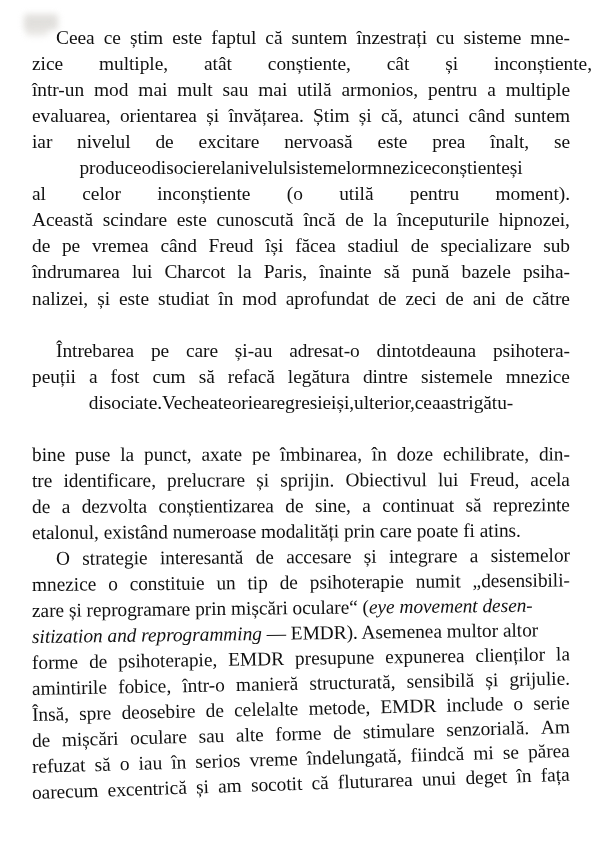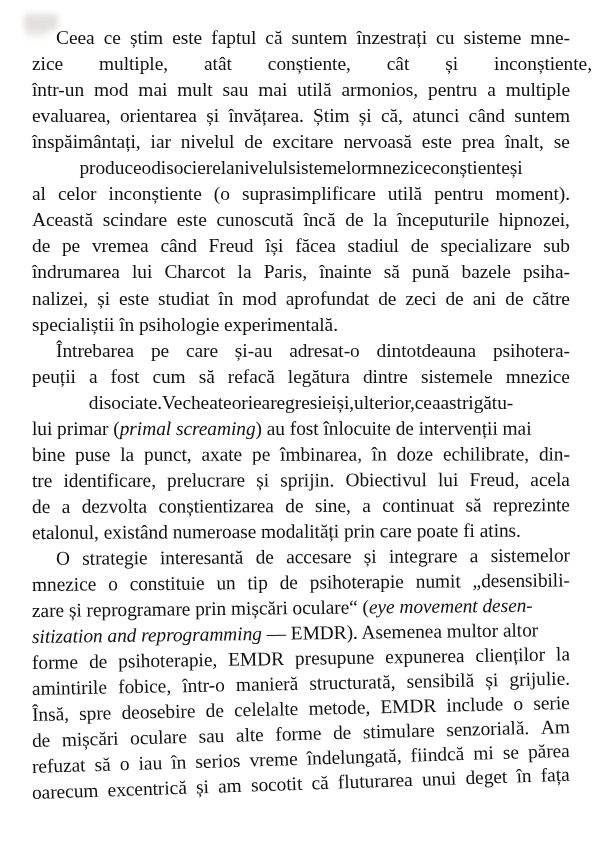--- a/index.html
+++ b/index.html
@@ -132,21 +132,20 @@
       <span class="w">și</span>
       <span class="w">învățarea.</span>
       <span class="w">Știm</span>
       <span class="w">și</span>
       <span class="w">că,</span>
       <span class="w">atunci</span>
       <span class="w">când</span>
       <span class="w">suntem</span>
     </div>
     <div class="line just" style="top: 124.2px;">
-      <span class="w">înspăimântați,</span>
       <span class="w">iar</span>
       <span class="w">nivelul</span>
       <span class="w">de</span>
       <span class="w">excitare</span>
       <span class="w">nervoasă</span>
       <span class="w">este</span>
       <span class="w">prea</span>
       <span class="w">înalt,</span>
       <span class="w">se</span>
     </div>
@@ -159,21 +158,20 @@
       <span class="w">sistemelor</span>
       <span class="w">mnezice</span>
       <span class="w">conștiente</span>
       <span class="w">și</span>
     </div>
     <div class="line just" style="top: 176.3px; gap: 9px;">
       <span class="w">al</span>
       <span class="w">celor</span>
       <span class="w">inconștiente</span>
       <span class="w">(o</span>
-      <span class="w">suprasimplificare</span>
       <span class="w">utilă</span>
       <span class="w">pentru</span>
       <span class="w">moment).</span>
     </div>
     <div class="line just" style="top: 202.35px;">
       <span class="w">Această</span>
       <span class="w">scindare</span>
       <span class="w">este</span>
       <span class="w">cunoscută</span>
       <span class="w">încă</span>
@@ -215,21 +213,20 @@
       <span class="w">în</span>
       <span class="w">mod</span>
       <span class="w">aprofundat</span>
       <span class="w">de</span>
       <span class="w">zeci</span>
       <span class="w">de</span>
       <span class="w">ani</span>
       <span class="w">de</span>
       <span class="w">către</span>
     </div>
-    <div class="line" style="top: 306.55px;">specialiștii în psihologie experimentală.</div>
     <div class="line indent just" style="top: 332.6px;">
       <span class="w">Întrebarea</span>
       <span class="w">pe</span>
       <span class="w">care</span>
       <span class="w">și-au</span>
       <span class="w">adresat-o</span>
       <span class="w">dintotdeauna</span>
       <span class="w">psihotera-</span>
     </div>
     <div class="line just" style="top: 358.65px;">
@@ -249,21 +246,20 @@
       <span class="w">Vechea</span>
       <span class="w">teorie</span>
       <span class="w">a</span>
       <span class="w">regresiei</span>
       <span class="w">și,</span>
       <span class="w">ulterior,</span>
       <span class="w">cea</span>
       <span class="w">a</span>
       <span class="w">strigătu-</span>
     </div>
-    <div class="line" style="top: 410.75px; transform: rotate(-0.029deg); white-space: pre;"><span>lui primar (</span><span class="it">primal screaming</span><span>) au fost înlocuite de intervenții mai</span></div>
     <div class="line just" style="top: 436.8px; transform: rotate(-0.067deg);">
       <span class="w">bine</span>
       <span class="w">puse</span>
       <span class="w">la</span>
       <span class="w">punct,</span>
       <span class="w">axate</span>
       <span class="w">pe</span>
       <span class="w">îmbinarea,</span>
       <span class="w">în</span>
       <span class="w">doze</span>

